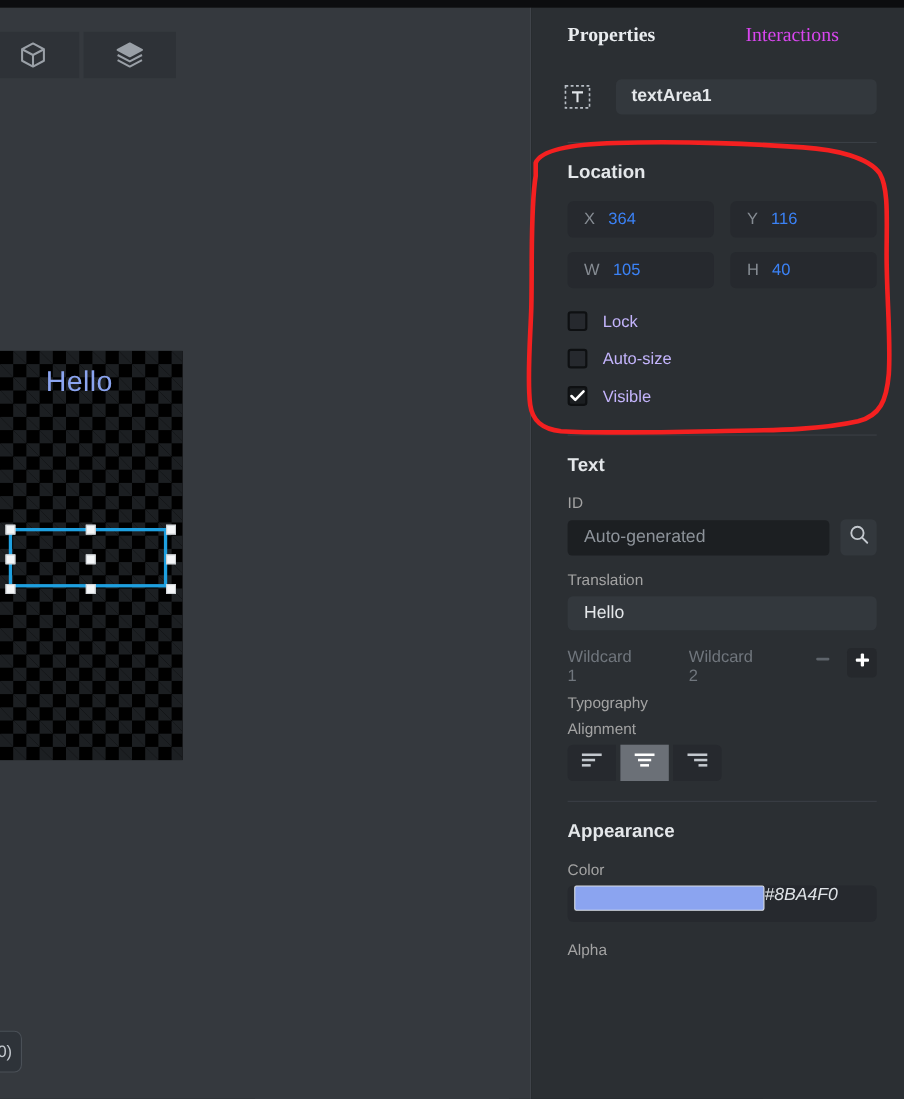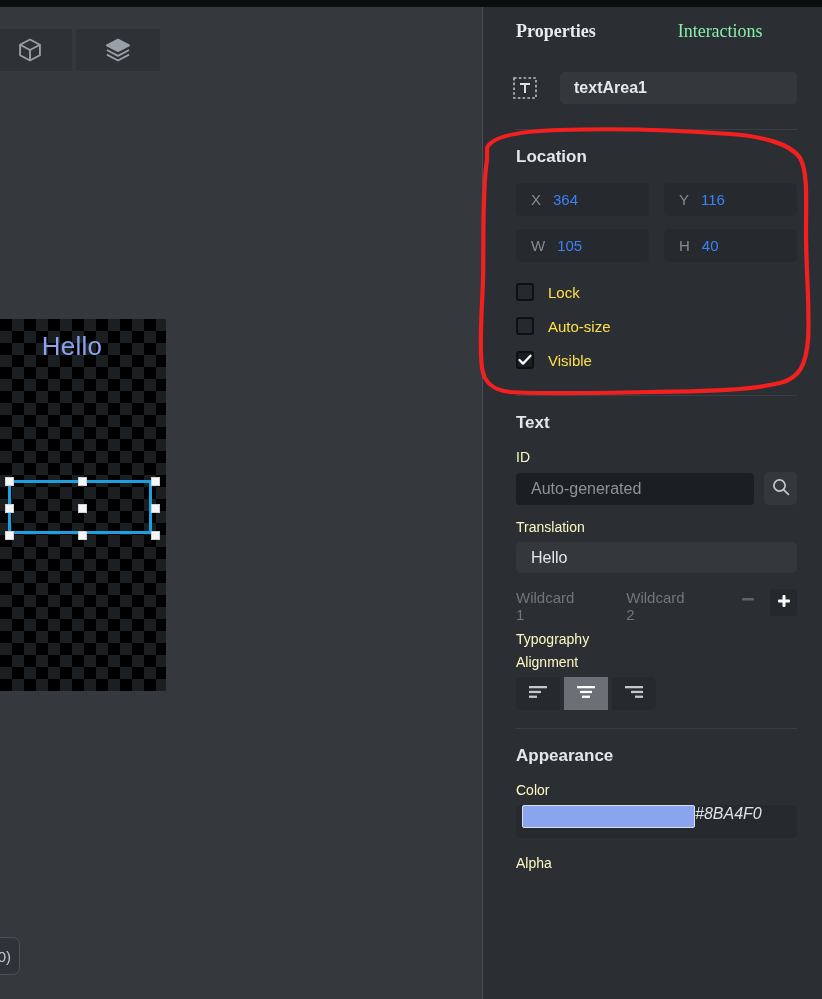--- a/index.html
+++ b/index.html
@@ -98,21 +98,21 @@
     background:#2b2f33;
     overflow:hidden;
   }
   .tabs {
     position:relative; height:58px;
     padding:14px 0 0 33px;
     display:flex; align-items:flex-start; gap:82px;font-family:Liberation Serif, serif;
   }
   .tab { font-size:18px; cursor:pointer; }
   .tab.active { color:#e9ecef; font-weight:bold; }
-  .tab.inactive { color:#86efac; }
+  .tab.inactive { color:#d946ef; }
 
   .name-row {
     display:flex; align-items:center; gap:23px;
     padding:0 25px 0 30px; height:46px;
   }
   .name-icon { width:24px; height:22px; flex:0 0 24px; }
   .name-field {
     flex:1; height:32px;
     background:#33383d; border-radius:5px;
     display:flex; align-items:center;
@@ -124,21 +124,21 @@
     height:1px; background:#3a3f45;
     margin:18px 25px 0 33px;
   }
 
   .section { padding:0 25px 0 33px; }
   .section-title {
     font-size:17px; color:#e4e7ea; font-weight:bold;
     margin-top:17px; margin-bottom:16px;
   }
   .sub-label {
-    font-size:14px; color:#fef9c3; margin-bottom:7px;
+    font-size:14px; color:#a3a3a3; margin-bottom:7px;
   }
 
   .grid2 { display:flex; gap:15px; margin-bottom:13px; }
   .num-field {
     flex:1; height:33px;
     background:#26292e; border-radius:5px;
     display:flex; align-items:center; gap:12px;
     padding-left:15px;
     font-size:15px;
   }
@@ -150,21 +150,21 @@
     height:34px;
   }
   .checkbox {
     width:18px; height:18px; flex:0 0 18px;
     border:2px solid #0e1012; border-radius:3px;
     background:#26292e;
     display:flex; align-items:center; justify-content:center;
   }
   .checkbox.checked { background:#1b1e21; }
   .checkbox svg { display:block; }
-  .check-label { font-size:15px; color:#fde047; }
+  .check-label { font-size:15px; color:#c4b5fd; }
 
   .input-wide {
     height:31px; background:#33383d; border-radius:5px;
     display:flex; align-items:center; padding-left:15px;
     color:#e4e7ea; font-size:16px;
   }
   .id-row { display:flex; gap:10px; align-items:center; margin-bottom:14px; }
   .id-field {
     flex:1; height:32px; background:#1c1f22; border-radius:4px;
     display:flex; align-items:center; padding-left:15px;

